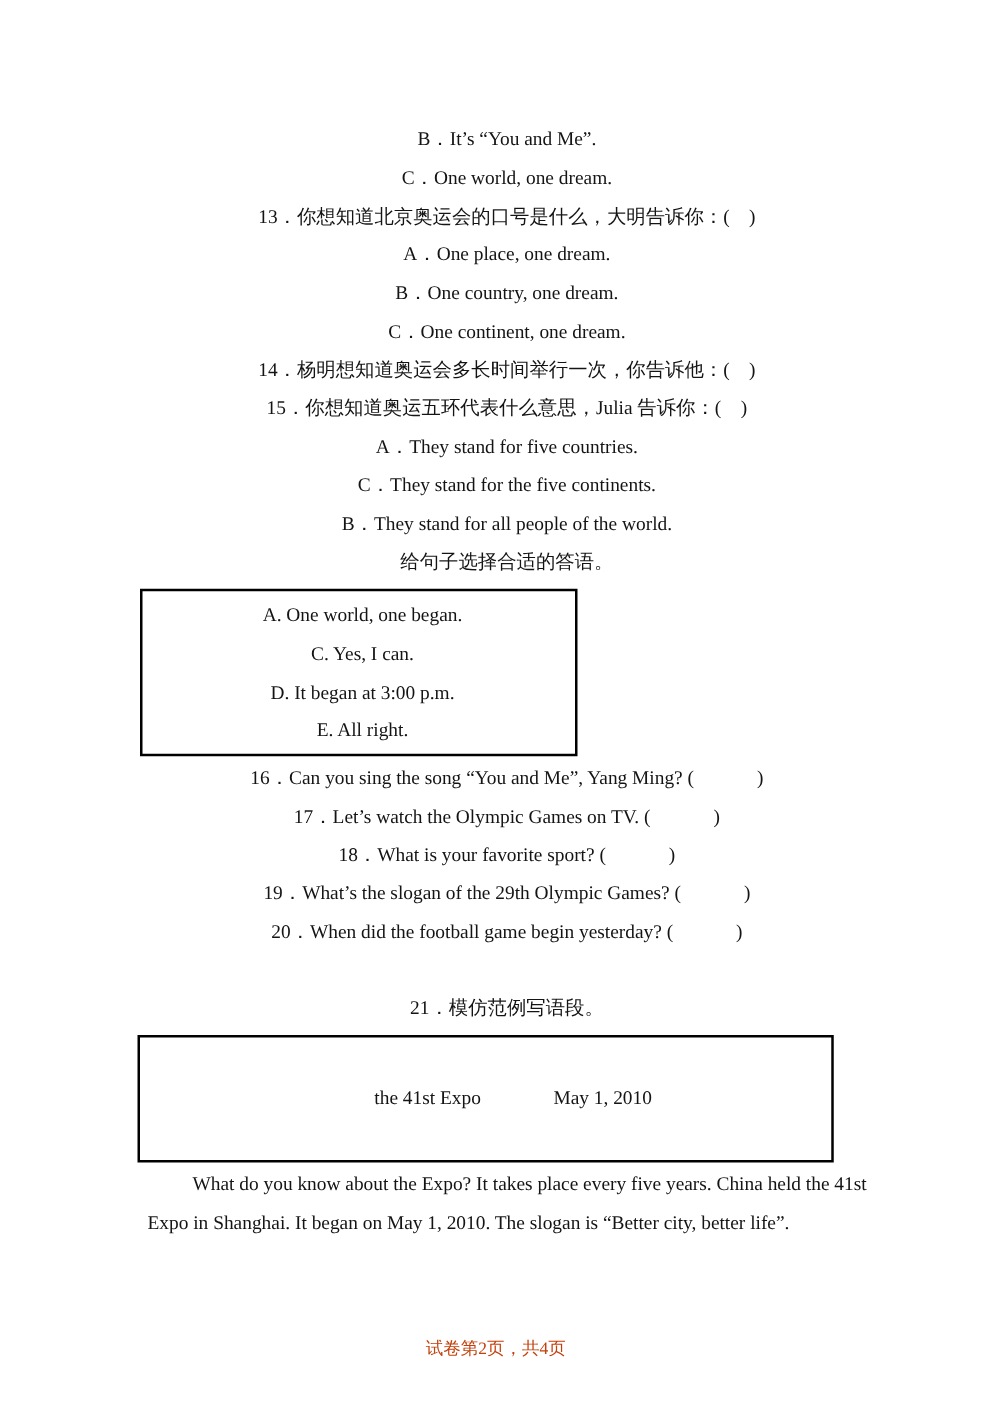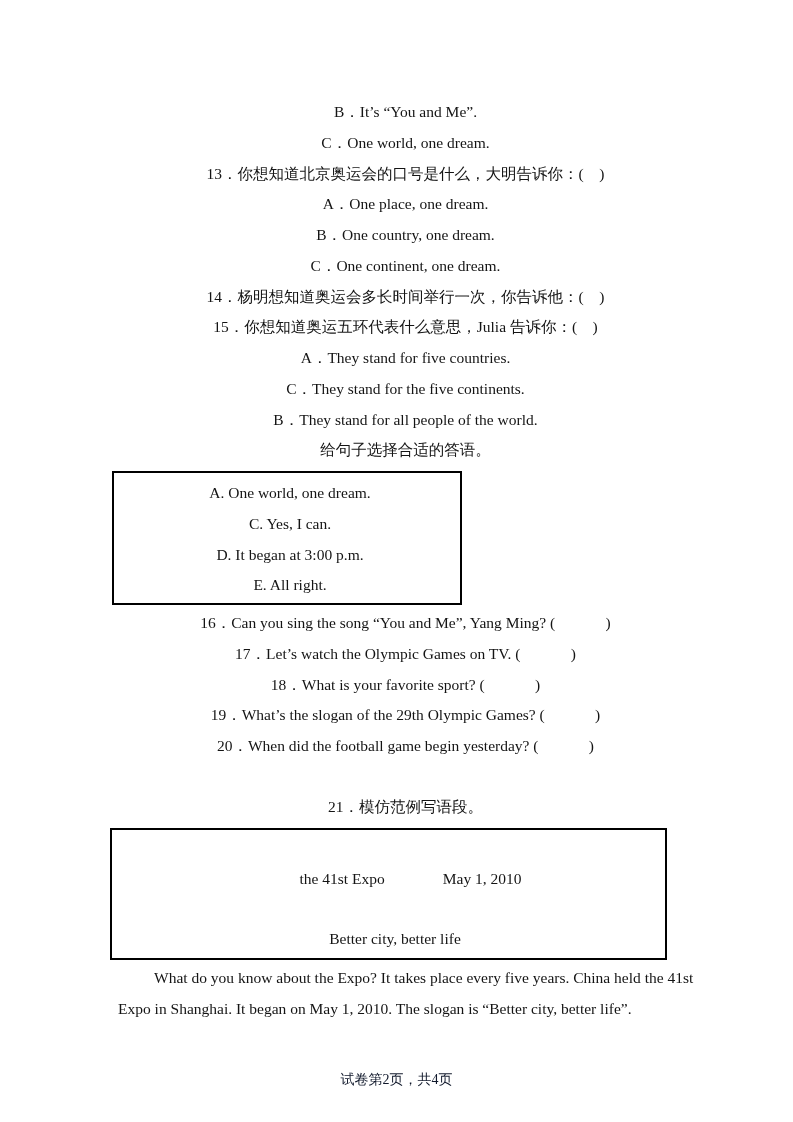--- a/index.html
+++ b/index.html
@@ -60,21 +60,21 @@
   .para-line.indent { padding-left: 36px; }
   .footer {
     position: absolute;
     left: 0;
     right: 0;
     top: 1068px;
     height: 24px;
     line-height: 24px;
     text-align: center;
     font-size: 14px;
-    color: #0f172a;
+    color: #c2410c;
   }
 </style>
 </head>
 <body>
 
 <div class="page">
   <div class="content">
 
     <div class="line">B．It’s “You and Me”.</div>
     <div class="line">C．One world, one dream.</div>
@@ -87,41 +87,40 @@
     <div class="line">14．杨明想知道奥运会多长时间举行一次，你告诉他：(    )</div>
 
     <div class="line">15．你想知道奥运五环代表什么意思，Julia 告诉你：(    )</div>
     <div class="line">A．They stand for five countries.</div>
     <div class="line">C．They stand for the five continents.</div>
     <div class="line">B．They stand for all people of the world.</div>
 
     <div class="line">给句子选择合适的答语。</div>
 
     <div class="answer-box">
-      <div class="line">A. One world, one dream.</div>
+      <div class="line">A. One world, one began.</div>
       <div class="line">C. Yes, I can.</div>
       <div class="line">D. It began at 3:00 p.m.</div>
       <div class="line">E. All right.</div>
     </div>
 
     <div class="line after-box">16．Can you sing the song “You and Me”, Yang Ming? (             )</div>
     <div class="line">17．Let’s watch the Olympic Games on TV. (             )</div>
     <div class="line">18．What is your favorite sport? (             )</div>
     <div class="line">19．What’s the slogan of the 29th Olympic Games? (             )</div>
     <div class="line">20．When did the football game begin yesterday? (             )</div>
 
     <div class="spacer"></div>
 
     <div class="line">21．模仿范例写语段。</div>
 
     <div class="example-box">
       <div class="line example-row">
         <span>the 41st Expo</span><span class="gap"></span><span>May 1, 2010</span>
       </div>
-      <div class="line">Better city, better life</div>
     </div>
 
     <div class="paragraph">
       <div class="para-line indent">What do you know about the Expo? It takes place every five years. China held the 41st</div>
       <div class="para-line">Expo in Shanghai. It began on May 1, 2010. The slogan is “Better city, better life”.</div>
     </div>
 
   </div>
 
   <div class="footer">试卷第2页，共4页</div>

